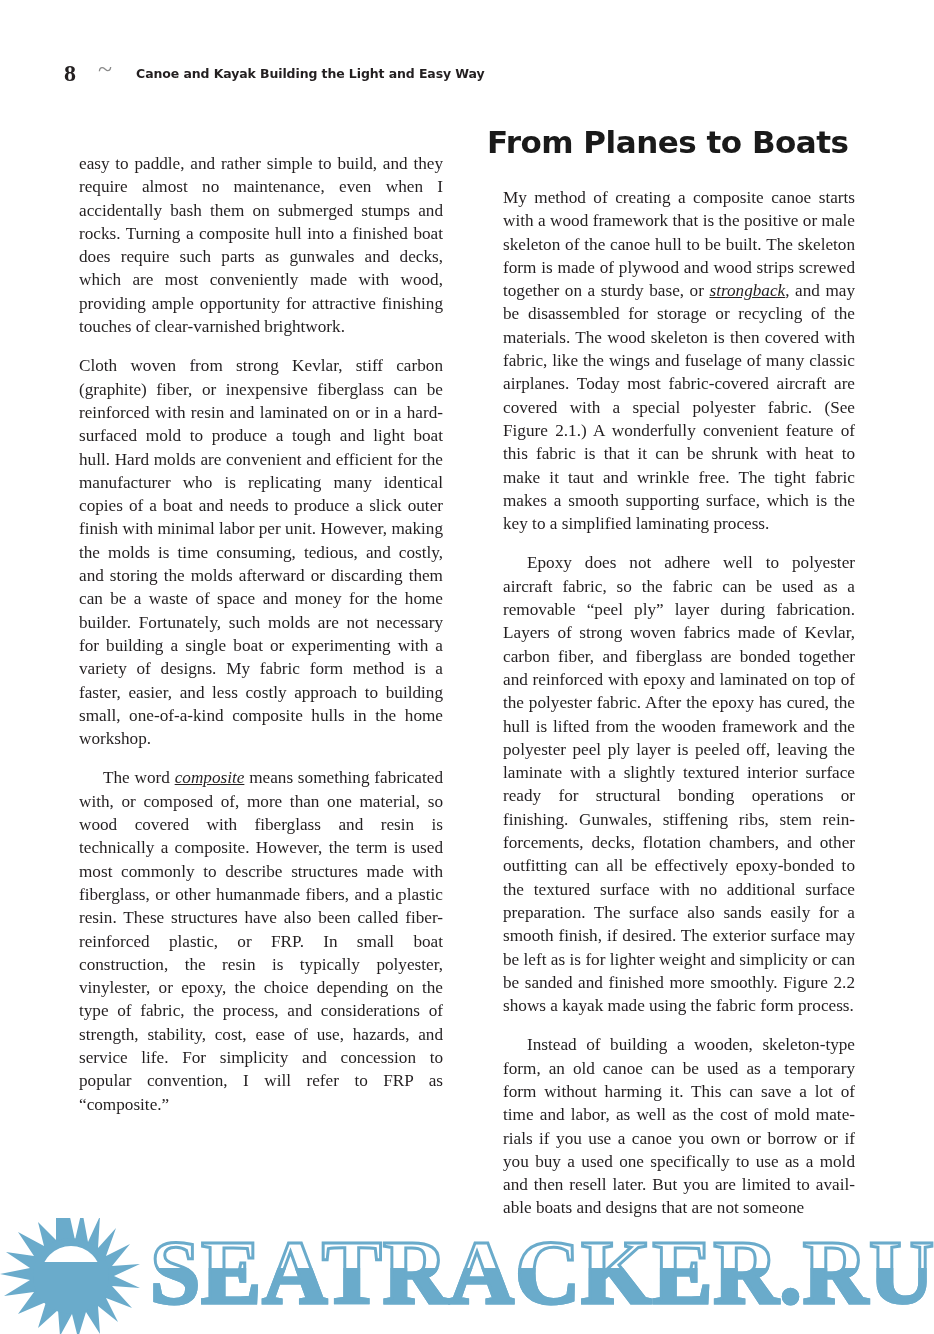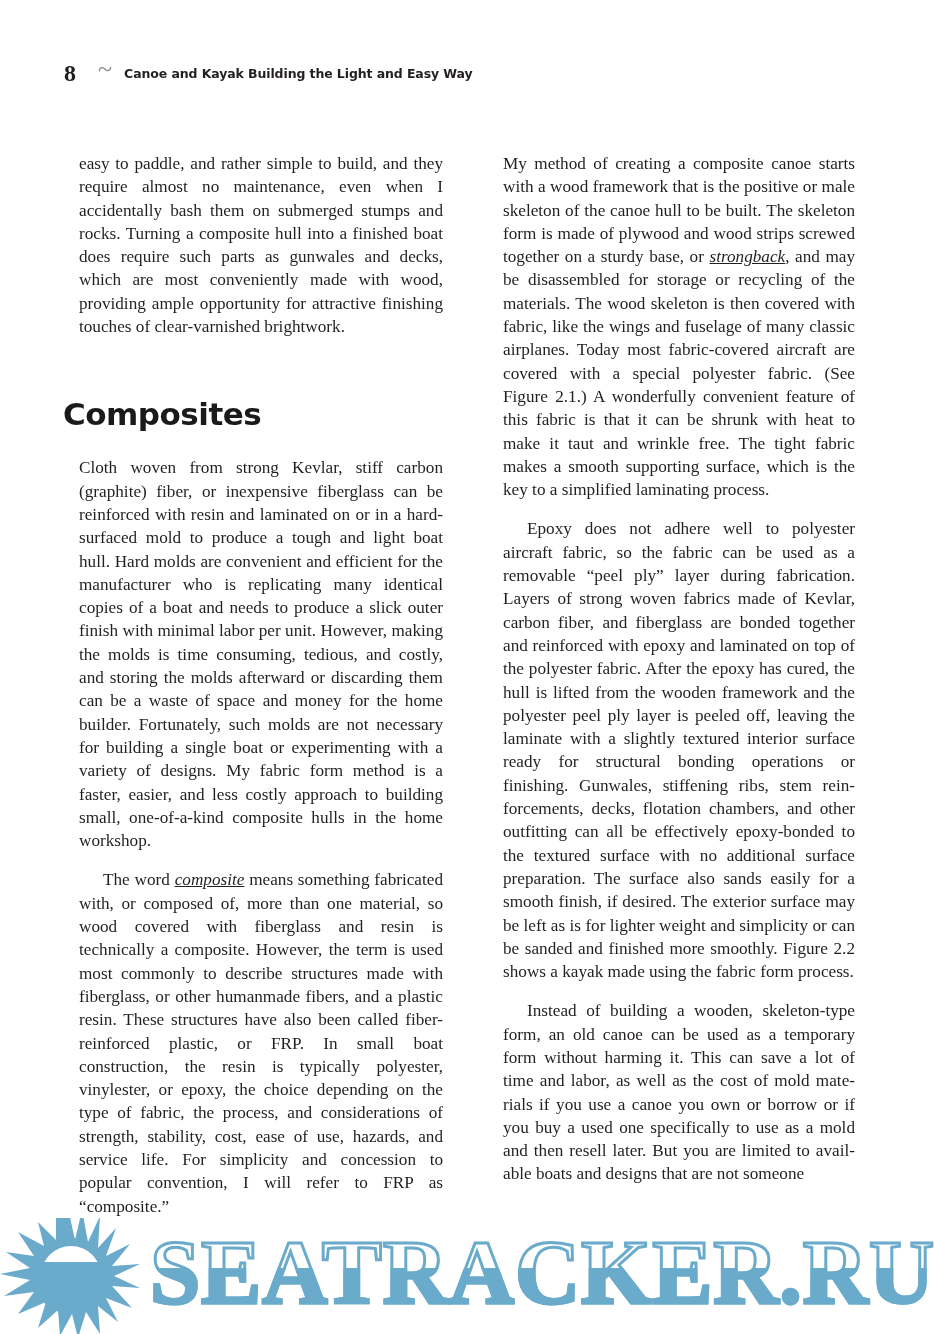--- a/index.html
+++ b/index.html
@@ -6,21 +6,21 @@
   body {
     width: 934px; height: 1334px; background: #ffffff; position: relative; overflow: hidden;
     font-family: "Liberation Serif", "DejaVu Serif", serif; color: #231f20;
   }
   .running-head {
     position: absolute; left: 64px; top: 58px; height: 30px;
     display: flex; align-items: center;
   }
   .page-num { font-family: "Liberation Serif", serif; font-size: 24px; font-weight: bold; color: #231f20; }
   .tilde { margin-left: 22px; font-size: 26px; color: #8a8a8a; line-height: 1; position: relative; top: -4px; }
-  .book-title { margin-left: 12px; font-family: "DejaVu Sans", sans-serif; font-size: 12.5px; font-weight: bold; color: #231f20; letter-spacing: -0.1px; }
+  .book-title { margin-left: 24px; font-family: "DejaVu Sans", sans-serif; font-size: 12.5px; font-weight: bold; color: #231f20; letter-spacing: -0.1px; }
 
   .col { position: absolute; top: 136px; width: 396px; }
   .col-left { left: 63px; }
   .col-right { left: 487px; width: 384px; }
 
   p.body-text {
     margin: 16px; font-size: 17.2px; line-height: 23.3px; text-align: justify;
     hyphens: auto;
   }
   p.indent { text-indent: 24px; }
@@ -50,26 +50,26 @@
 <body>
 
 <header class="running-head">
   <span class="page-num">8</span>
   <span class="tilde">~</span>
   <span class="book-title">Canoe and Kayak Building the Light and Easy Way</span>
 </header>
 
 <section class="col col-left">
   <p class="body-text">easy to paddle, and rather simple to build, and they require almost no maintenance, even when I accidentally bash them on submerged stumps and rocks. Turning a composite hull into a finished boat does require such parts as gunwales and decks, which are most conveniently made with wood, providing ample opportunity for attractive finishing touches of clear-varnished brightwork.</p>
-  <h2 class="heading heading-composites">Composites</h2>
   <p class="body-text">Cloth woven from strong Kevlar, stiff carbon (graphite) fiber, or inexpensive fiberglass can be reinforced with resin and laminated on or in a hard-surfaced mold to produce a tough and light boat hull. Hard molds are convenient and efficient for the manufacturer who is replicat­ing many identical copies of a boat and needs to produce a slick outer finish with minimal labor per unit. However, making the molds is time consuming, tedious, and costly, and storing the molds afterward or discarding them can be a waste of space and money for the home builder. Fortunately, such molds are not necessary for building a single boat or experimenting with a variety of designs. My fabric form method is a faster, easier, and less costly approach to build­ing small, one-of-a-kind composite hulls in the home workshop.</p>
   <p class="body-text indent"><span>The word </span><em>composite</em><span> means something fab­ricated with, or composed of, more than one material, so wood covered with fiberglass and resin is technically a composite. However, the term is used most commonly to describe struc­tures made with fiberglass, or other humanmade fibers, and a plastic resin. These structures have also been called fiber-reinforced plastic, or FRP. In small boat construction, the resin is typi­cally polyester, vinylester, or epoxy, the choice depending on the type of fabric, the process, and considerations of strength, stability, cost, ease of use, hazards, and service life. For simplicity and concession to popular convention, I will refer to FRP as “composite.”</span></p>
 </section>
 
 <section class="col col-right">
+  <h2 class="heading heading-planes">From Planes to Boats</h2>
   <p class="body-text"><span>My method of creating a composite canoe starts with a wood framework that is the positive or male skeleton of the canoe hull to be built. The skeleton form is made of plywood and wood strips screwed together on a sturdy base, or </span><em>strongback</em><span>, and may be disassembled for storage or recycling of the materials. The wood skeleton is then covered with fabric, like the wings and fuselage of many classic airplanes. Today most fabric-covered aircraft are covered with a special polyester fabric. (See Figure 2.1.) A wonderfully convenient feature of this fab­ric is that it can be shrunk with heat to make it taut and wrinkle free. The tight fabric makes a smooth supporting surface, which is the key to a simplified laminating process.</span></p>
   <p class="body-text indent">Epoxy does not adhere well to polyester aircraft fabric, so the fabric can be used as a removable “peel ply” layer during fabrication. Layers of strong woven fabrics made of Kevlar, carbon fiber, and fiberglass are bonded together and reinforced with epoxy and laminated on top of the polyester fabric. After the epoxy has cured, the hull is lifted from the wooden framework and the polyester peel ply layer is peeled off, leav­ing the laminate with a slightly textured interior surface ready for structural bonding operations or finishing. Gunwales, stiffening ribs, stem rein­forcements, decks, flotation chambers, and other outfitting can all be effectively epoxy-bonded to the textured surface with no additional surface preparation. The surface also sands easily for a smooth finish, if desired. The exterior surface may be left as is for lighter weight and simplic­ity or can be sanded and finished more smoothly. Figure 2.2 shows a kayak made using the fabric form process.</p>
   <p class="body-text indent">Instead of building a wooden, skeleton-type form, an old canoe can be used as a temporary form without harming it. This can save a lot of time and labor, as well as the cost of mold mate­rials if you use a canoe you own or borrow or if you buy a used one specifically to use as a mold and then resell later. But you are limited to avail­able boats and designs that are not someone</p>
 </section>
 
 <div class="watermark">
   <svg width="150" height="116" viewBox="0 0 150 116" style="position:absolute;left:0;top:0;">
     <defs>
       <clipPath id="topHalf">
           <rect x="0" y="0" width="150" height="44"></rect>

